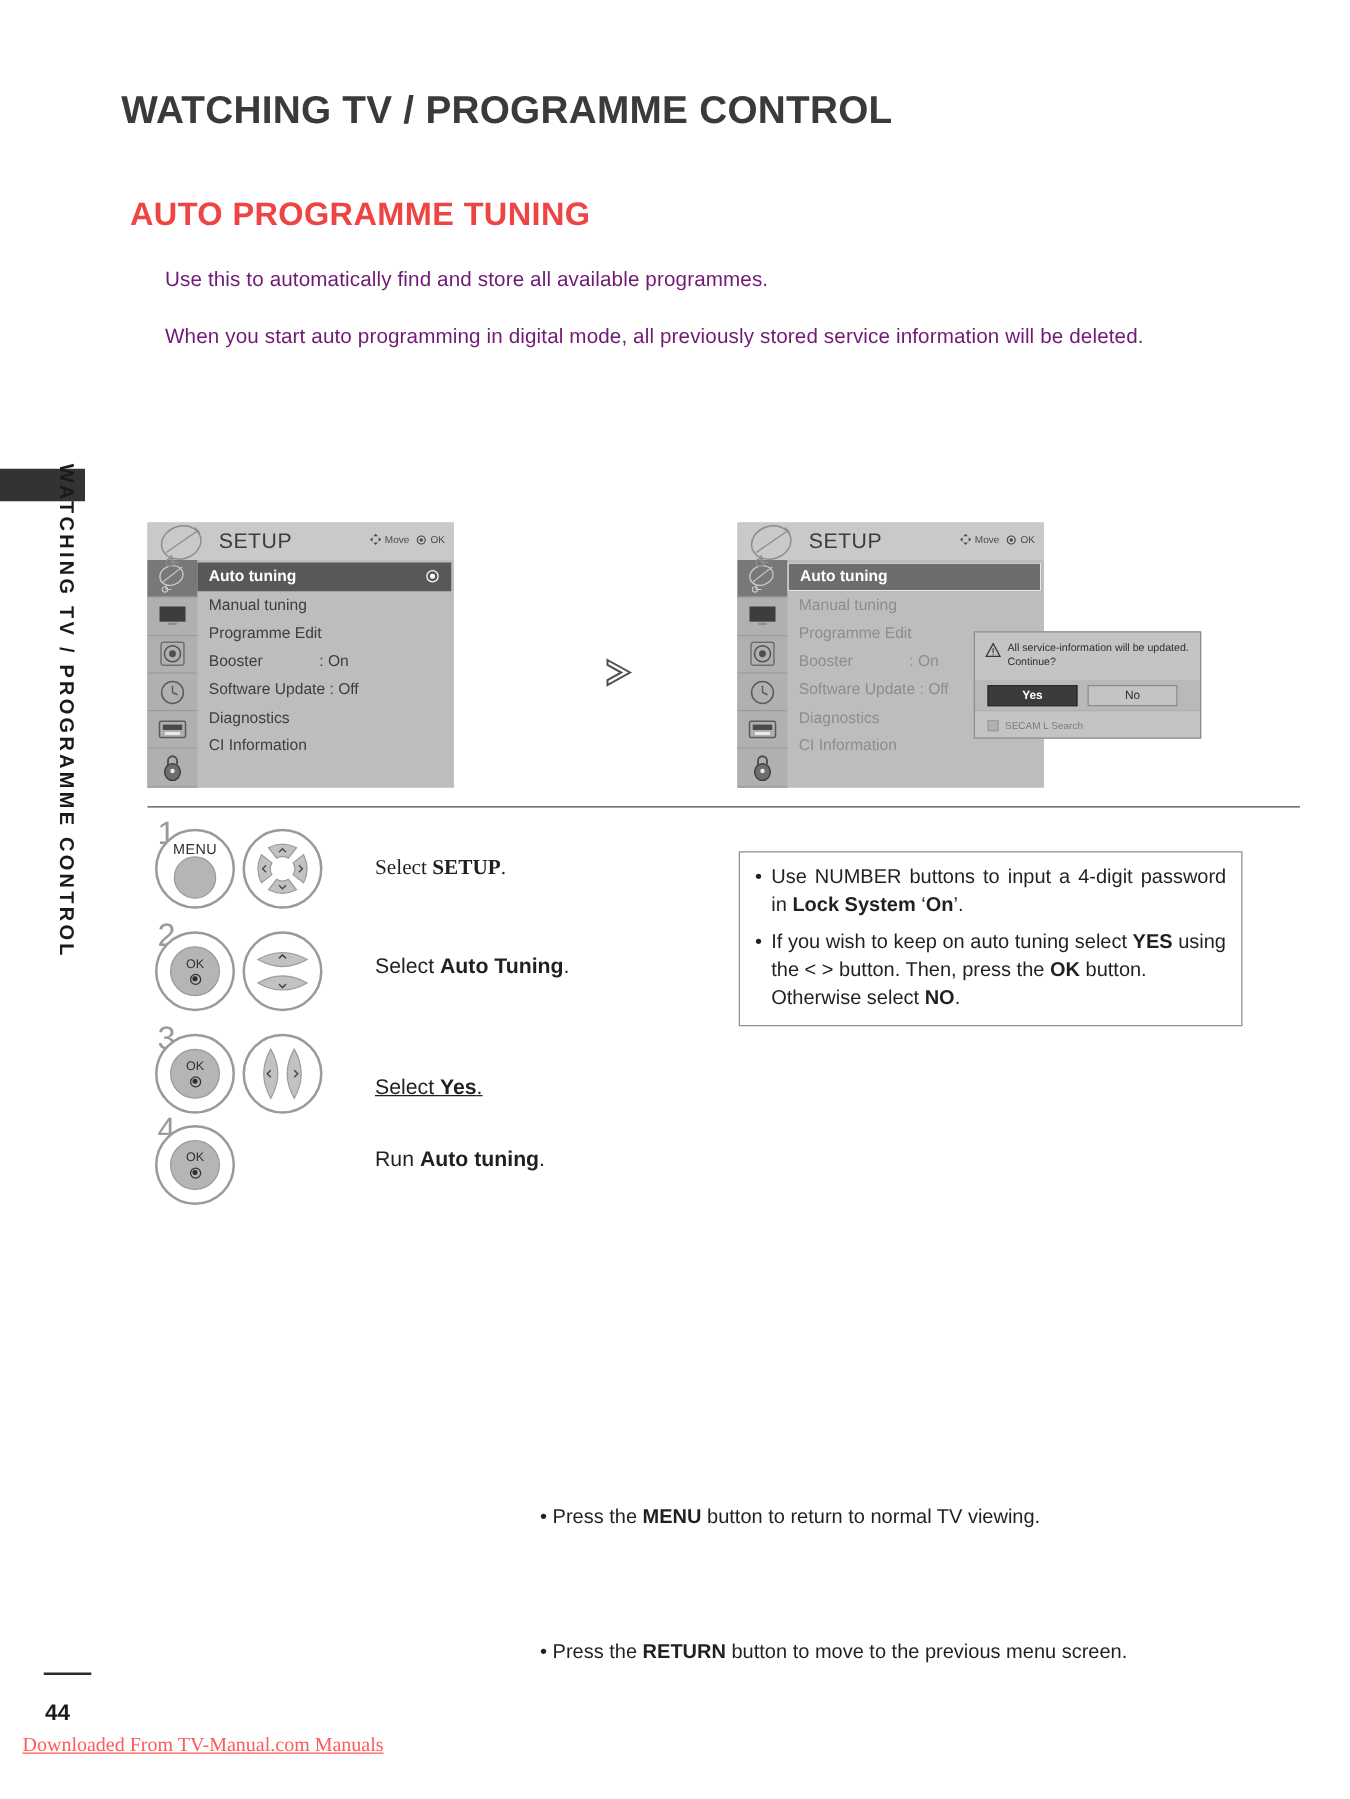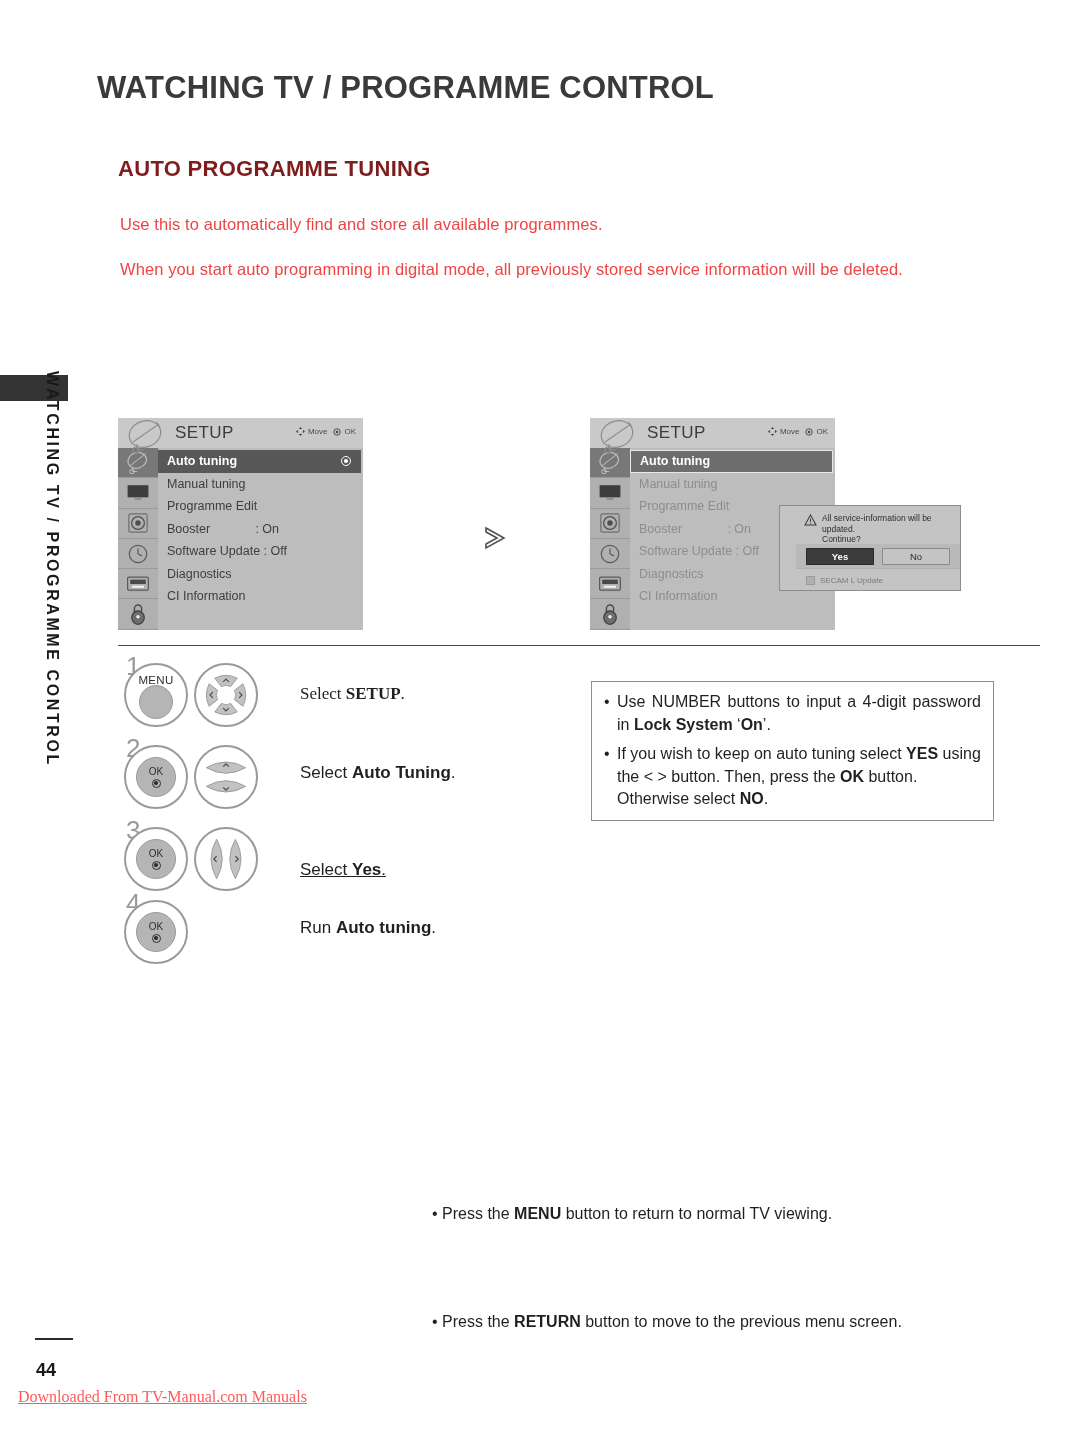--- a/index.html
+++ b/index.html
@@ -13,27 +13,27 @@
     overflow:hidden;
   }
 
   
   #chapter-title {
     position:absolute; left:97px; top:70px;
     font-size:31px; font-weight:bold; letter-spacing:0.2px;
     color:#3a3a3a;
   }
   #section-title {
-    position:absolute; left:118px; top:156px;
-    font-size:22px; font-weight:bold; letter-spacing:0.3px;
-    color:#7f1d1d;
+    position:absolute; left:104px; top:156px;
+    font-size:26px; font-weight:bold; letter-spacing:0.3px;
+    color:#ef4444;
   }
   .body-para {
-    position:absolute; left:120px;
-    font-size:16.5px; line-height:1.4; color:#ef4444;
+    position:absolute; left:132px;
+    font-size:16.5px; line-height:1.4; color:#701a75;
     letter-spacing:0.1px;
   }
   #intro-para-1 { top:213px; }
   #intro-para-2 { top:258px; }
 
   
   #side-tab-block {
     position:absolute; left:0px; top:375px;
     width:68px; height:26px; background:#333333;
   }
@@ -117,21 +117,20 @@
   #osd-2 .osd-row { color:#8d8d8d; }
   #osd-2 .osd-row.sel { color:#ffffff; }
 
   
   #osd-dialog {
     position:absolute; left:779px; top:505px;
     width:182px; height:86px;
     background:#c4c4c4;
     border:1px solid #8d8d8d;
     box-shadow:0 0 0 0 transparent;
-    padding-left:16px;
   }
   #dialog-msg-area {
     padding:7px 7px 5px 8px; height:38px;
     display:flex; gap:5px; align-items:flex-start;
   }
   #dialog-msg-text {
     font-size:8.5px; line-height:1.25; color:#2d2d2d;
   }
   #dialog-buttons {
     display:flex; gap:8px; padding:0 10px;
@@ -484,21 +483,21 @@
       <div>All service-information will be updated.</div>
       <div>Continue?</div>
     </div>
   </div>
   <div id="dialog-buttons">
     <div class="dlg-btn primary">Yes</div>
     <div class="dlg-btn secondary">No</div>
   </div>
   <div id="dialog-footer">
     <span id="secam-checkbox"></span>
-    <span id="secam-label">SECAM L Update</span>
+    <span id="secam-label">SECAM L Search</span>
   </div>
 </div>
 
 <div id="divider-top"></div>
 
 <div class="step-row" id="step-1">
   <span class="step-num">1</span>
   <div class="btn-circle menu">
     <span class="menu-lbl">MENU</span>
     <span class="inner"></span>

